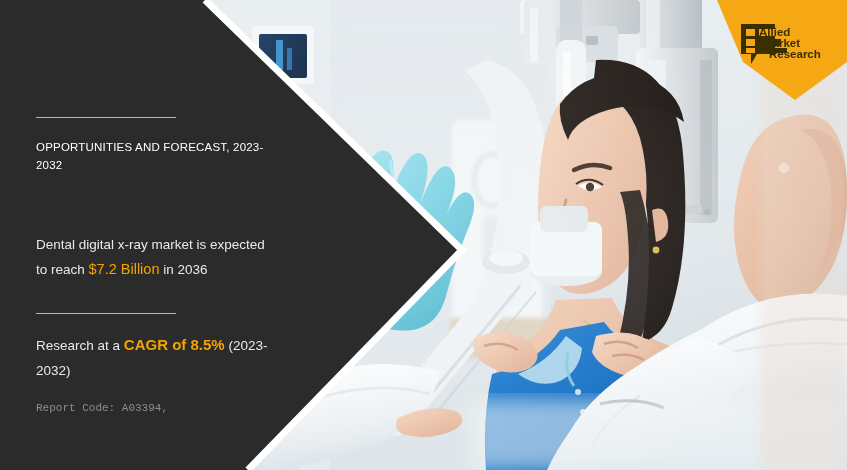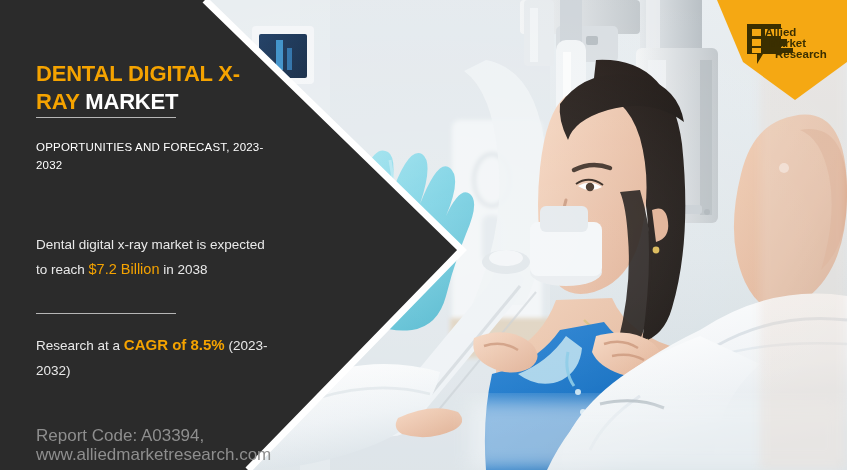--- a/index.html
+++ b/index.html
@@ -91,40 +91,41 @@
   .stat-2 {
     position:absolute; top:332px; left:36px;
     width:245px;
     font-size:13.5px;
     line-height:25px;
     color:#e9e9e9;
   }
   .stat-2 .hl { color:#f5a300; font-weight:bold; font-size:15px;margin-top:44px; }
 
   .footer {
-    position:absolute; top:426px; left:36px;
+    position:absolute; top:399px; left:36px;
     width:250px;
-    font-size:17px;
+    font-size:11px;
     line-height:19px;
     color:#8e8e8e;
+    font-family:Liberation Mono, monospace;
   }
 
   
   .banner {
     position:absolute; right:0; top:0;
     width:130px; height:100px;
     z-index:7;
   }
   .banner-shape {
     position:absolute; inset:0;
     background:#f5a813;
     clip-path:polygon(0 0, 130px 0, 130px 0, 130px 62px, 78px 100px, 26px 62px, 0 0);
   }
   .logo {
-    position:absolute; left:28px; top:22px;
+    position:absolute; left:22px; top:22px;
     width:100px; height:46px;
   }
   .logo svg { display:block; }
 </style>
 </head>
 <body>
 
 <div id="infographic">
 
   <div class="photo">
@@ -340,35 +341,33 @@
     </svg>
   </div>
 
   <div class="dark-panel"></div>
   <svg class="white-edge" viewBox="0 0 480 470">
     <path d="M205 0 L462 250 L248 470" fill="none" stroke="#ffffff" stroke-width="7"></path>
   </svg>
 
   <div class="content">
 
-    <h1 class="title"><span class="hl">DENTAL DIGITAL X-RAY</span><span> MARKET</span></h1>
 
     <div class="rule rule-1"></div>
 
     <div class="subtitle">OPPORTUNITIES AND FORECAST, 2023-2032</div>
 
-    <div class="stat-1"><span>Dental digital x-ray market is expected to reach </span><span class="hl">$7.2 Billion</span><span> in 2038</span></div>
+    <div class="stat-1"><span>Dental digital x-ray market is expected to reach </span><span class="hl">$7.2 Billion</span><span> in 2036</span></div>
 
     <div class="rule rule-2"></div>
 
     <div class="stat-2"><span>Research at a </span><span class="hl">CAGR of 8.5%</span><span> (2023-2032)</span></div>
 
     <div class="footer">
       <div>Report Code: A03394,</div>
-      <div>www.alliedmarketresearch.com</div>
     </div>
   </div>
 
   <div class="banner">
     <div class="banner-shape"></div>
     <div class="logo">
       <svg viewBox="0 0 100 46">
         <path d="M2 2 h34 v30 h-18 l-6 10 v-10 h-10 z" fill="#3b2f00"></path>
         <rect x="7" y="7" width="9" height="7" fill="#f5a813"></rect>
         <rect x="7" y="17" width="9" height="7" fill="#f5a813"></rect>

